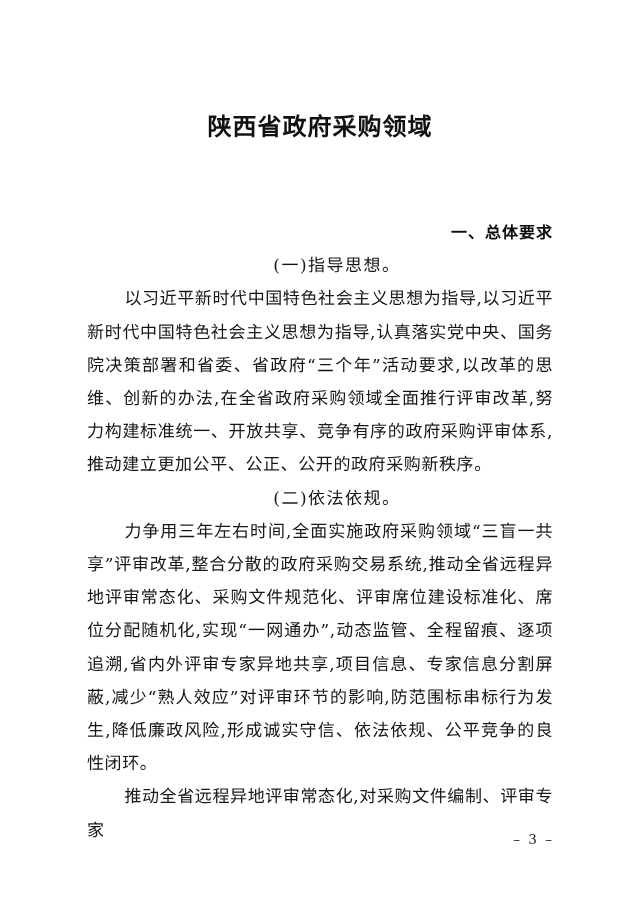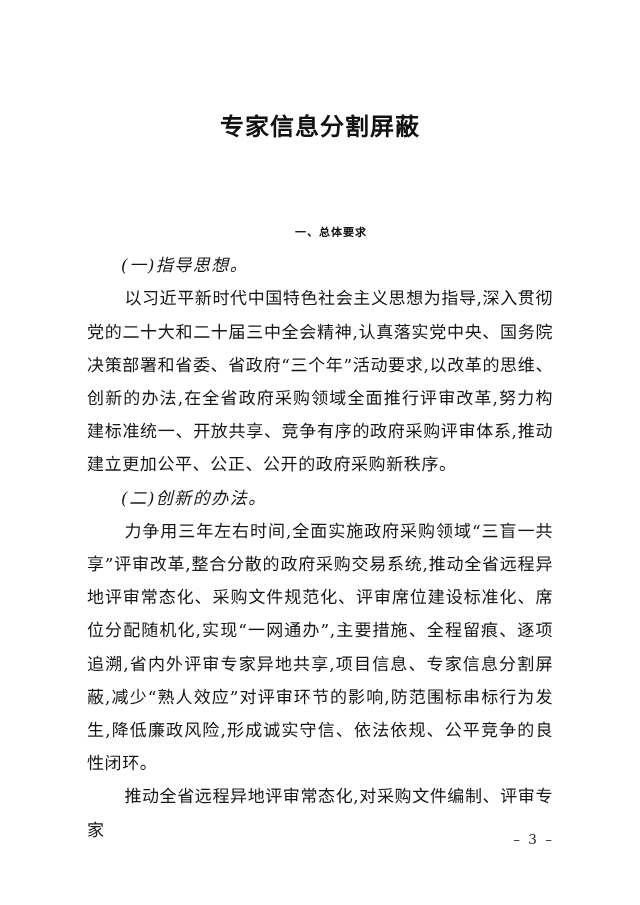--- a/index.html
+++ b/index.html
@@ -38,31 +38,30 @@
     line-height: 33.2px;
     text-align: justify;
     color: #161616;
   }
   .doc-body > * {
     margin: 0;
   }
   .sec-heading {
     font-family: "DejaVu Sans", "Liberation Sans", sans-serif;
     font-weight: 700;
-    font-size: 11px;
+    font-size: 16px;
     text-indent: 2em;
-    text-align: center;
+    text-align: right;
     letter-spacing: 1px;
     color: #0e0e0e;
   }
   .sub-heading {
-    font-style: italic;
     font-weight: 400;
     text-indent: 2em;
-    text-align: left;
+    text-align: center;
     letter-spacing: 1.5px;
   }
   .para {
     text-indent: 2.2em;
     letter-spacing: 0.6px;
   }
   .page-number {
     position: absolute;
     top: 831px;
     right: 86px;
@@ -71,27 +70,27 @@
     letter-spacing: 2px;
     color: #222222;
   }
 </style>
 </head>
 <body>
 
 <div class="page">
 
   <div class="doc-title">
-    <div>专家信息分割屏蔽</div>
+    <div>陕西省政府采购领域</div>
   </div>
 
   <div class="doc-body">
     <div class="sec-heading">一、总体要求</div>
     <div class="sub-heading">(一)指导思想。</div>
-    <p class="para">以习近平新时代中国特色社会主义思想为指导,深入贯彻党的二十大和二十届三中全会精神,认真落实党中央、国务院决策部署和省委、省政府“三个年”活动要求,以改革的思维、创新的办法,在全省政府采购领域全面推行评审改革,努力构建标准统一、开放共享、竞争有序的政府采购评审体系,推动建立更加公平、公正、公开的政府采购新秩序。</p>
-    <div class="sub-heading">(二)创新的办法。</div>
-    <p class="para">力争用三年左右时间,全面实施政府采购领域“三盲一共享”评审改革,整合分散的政府采购交易系统,推动全省远程异地评审常态化、采购文件规范化、评审席位建设标准化、席位分配随机化,实现“一网通办”,主要措施、全程留痕、逐项追溯,省内外评审专家异地共享,项目信息、专家信息分割屏蔽,减少“熟人效应”对评审环节的影响,防范围标串标行为发生,降低廉政风险,形成诚实守信、依法依规、公平竞争的良性闭环。</p>
+    <p class="para">以习近平新时代中国特色社会主义思想为指导,以习近平新时代中国特色社会主义思想为指导,认真落实党中央、国务院决策部署和省委、省政府“三个年”活动要求,以改革的思维、创新的办法,在全省政府采购领域全面推行评审改革,努力构建标准统一、开放共享、竞争有序的政府采购评审体系,推动建立更加公平、公正、公开的政府采购新秩序。</p>
+    <div class="sub-heading">(二)依法依规。</div>
+    <p class="para">力争用三年左右时间,全面实施政府采购领域“三盲一共享”评审改革,整合分散的政府采购交易系统,推动全省远程异地评审常态化、采购文件规范化、评审席位建设标准化、席位分配随机化,实现“一网通办”,动态监管、全程留痕、逐项追溯,省内外评审专家异地共享,项目信息、专家信息分割屏蔽,减少“熟人效应”对评审环节的影响,防范围标串标行为发生,降低廉政风险,形成诚实守信、依法依规、公平竞争的良性闭环。</p>
     <p class="para">推动全省远程异地评审常态化,对采购文件编制、评审专家</p>
   </div>
 
   <div class="page-number">– 3 –</div>
 
 </div>
 
 </body></html>

